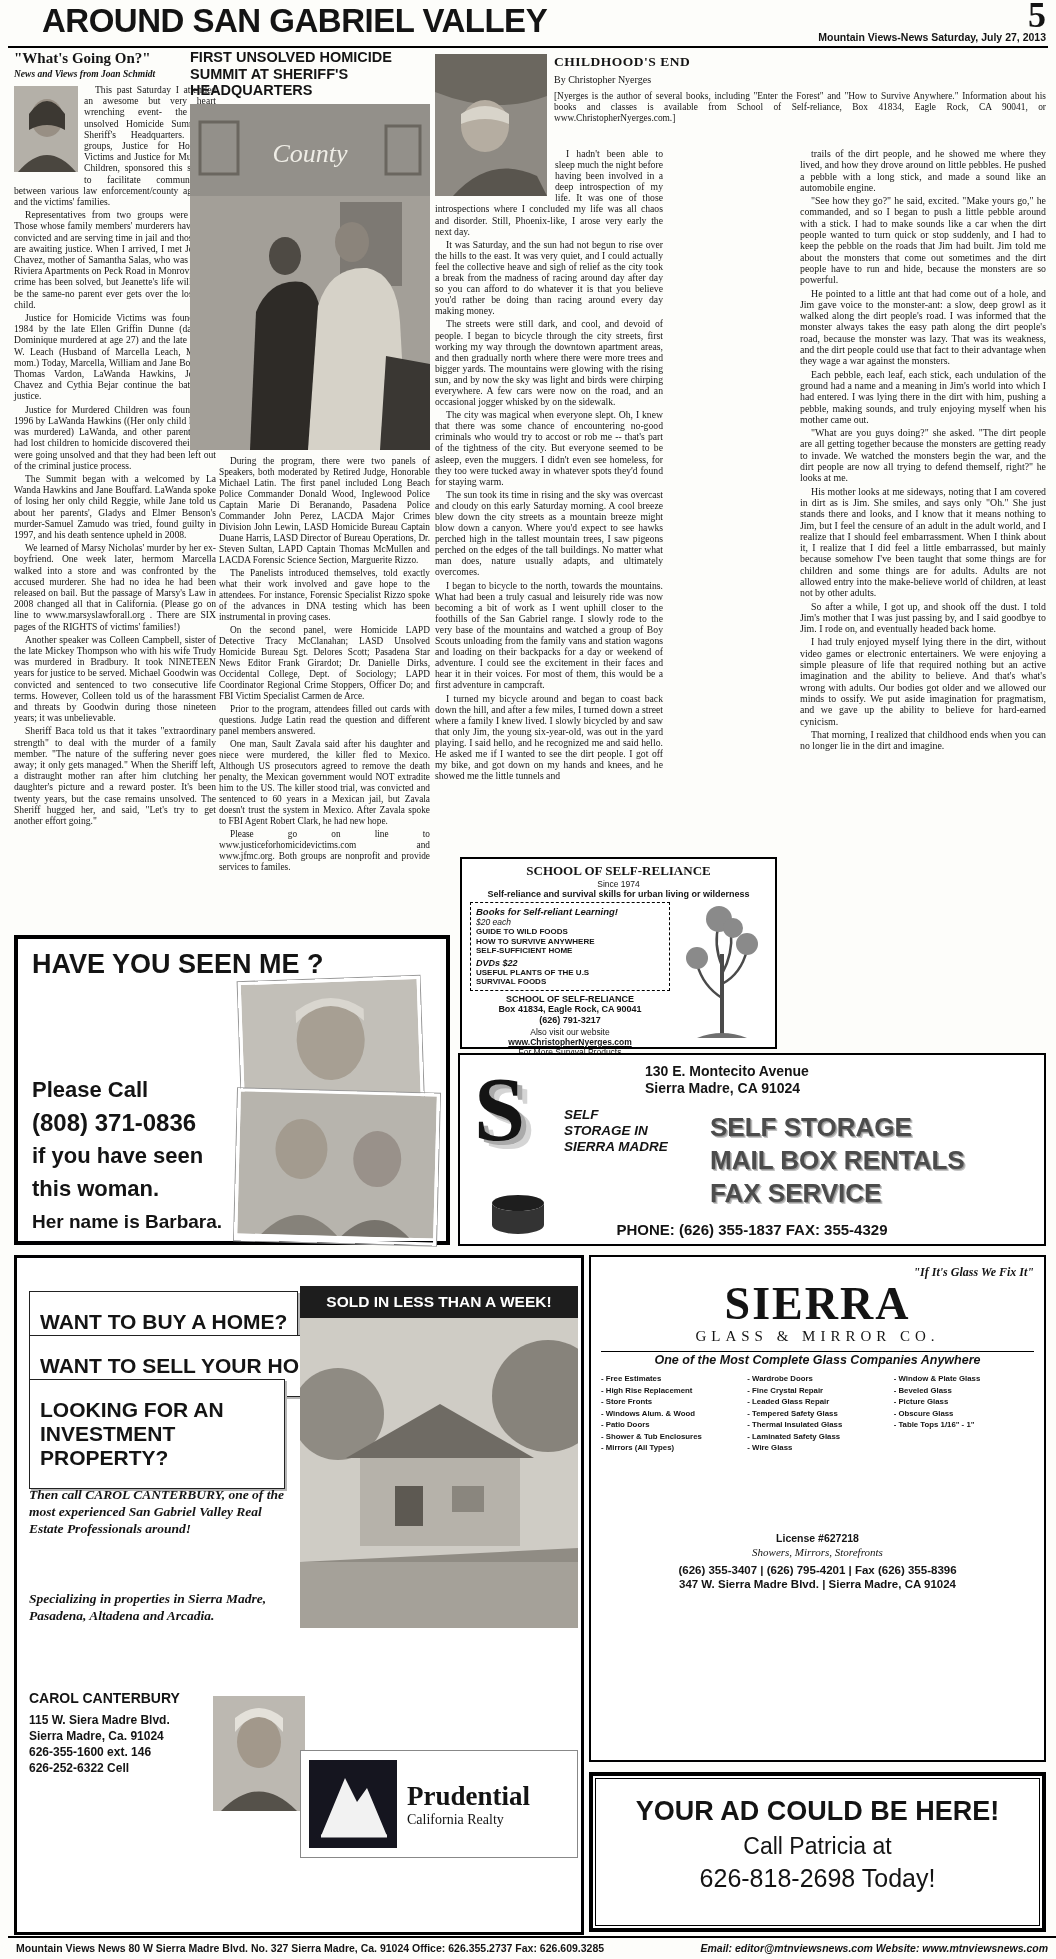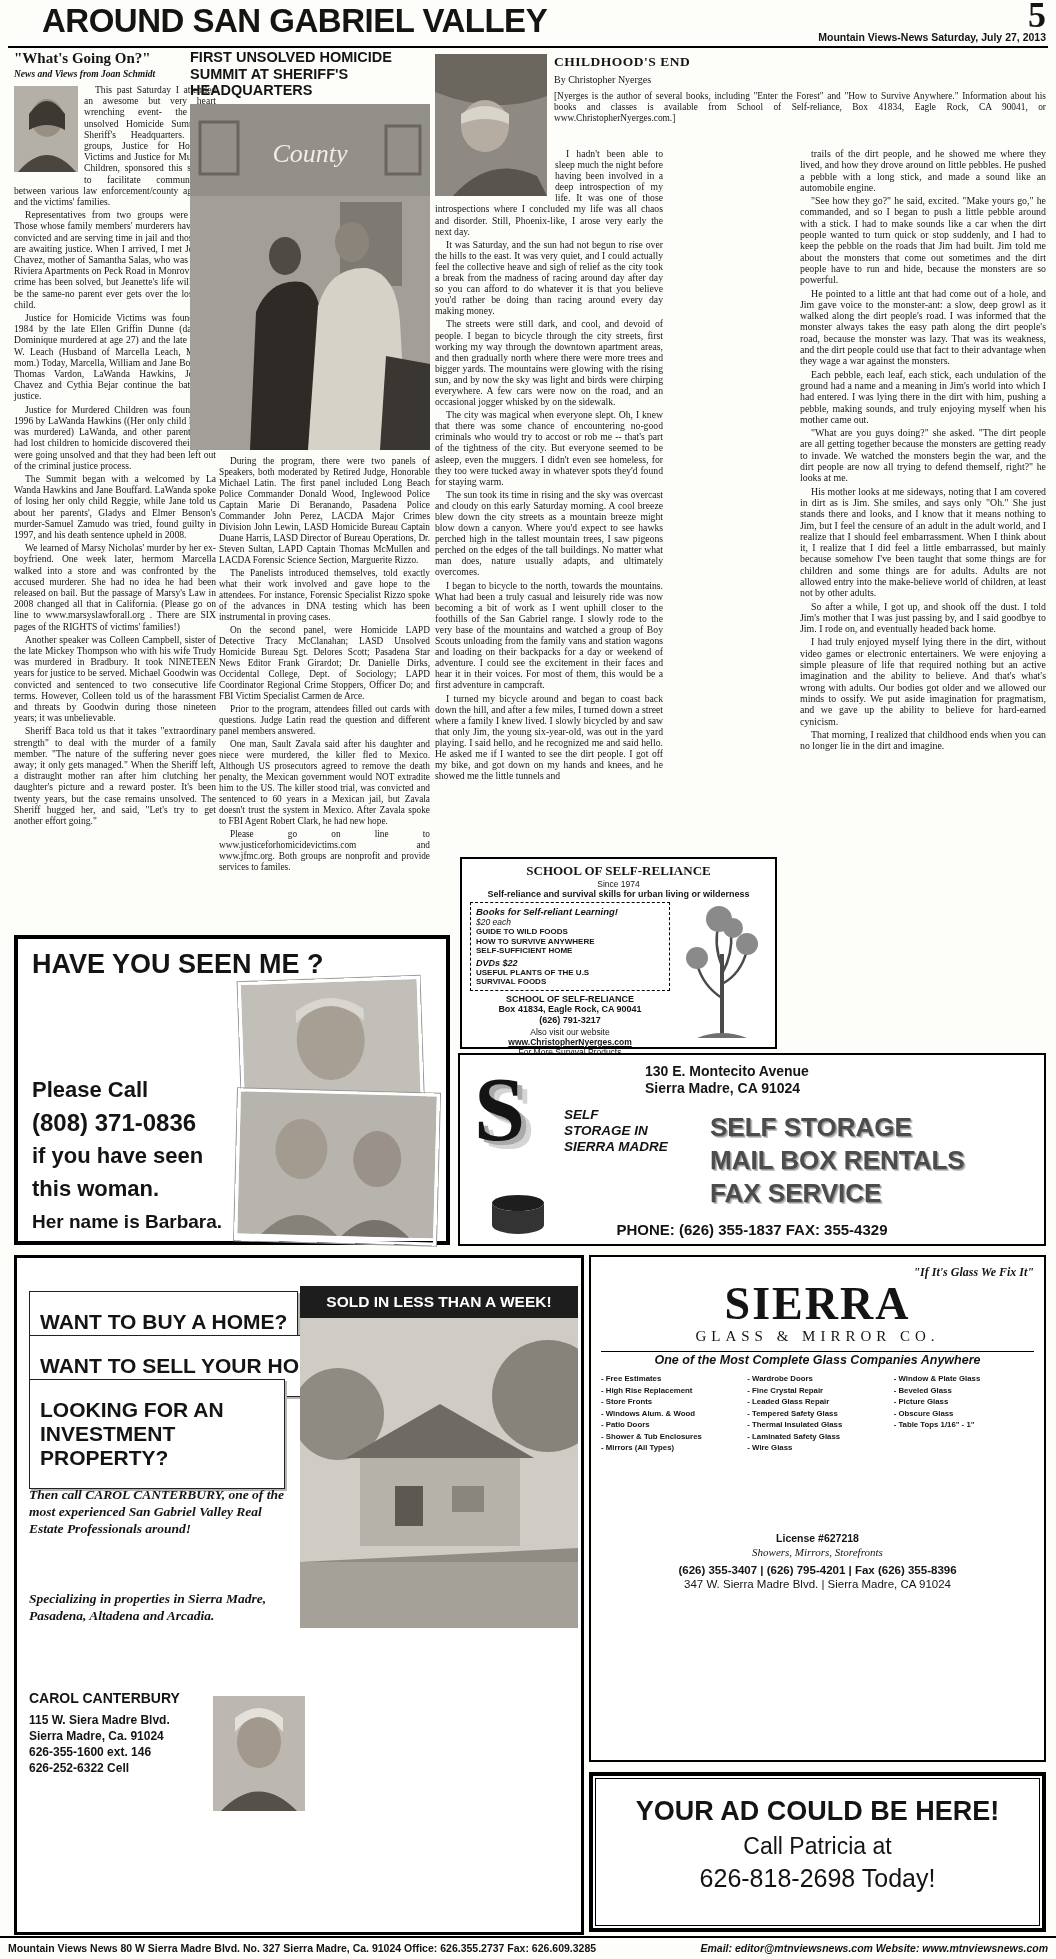--- a/index.html
+++ b/index.html
@@ -129,31 +129,31 @@
   .sg-header { text-align:center; font-weight:bold; font-style:italic; font-size:12.5px;
     border-top:1.5px solid #000; margin-top:6px; padding-top:1px; }
   .sg-cols { display:flex; gap:6px; margin-top:6px; }
   .sg-cols > div { flex:1; }
   .sg-cols p { font-weight:bold; font-size:7.8px; line-height:11.5px; margin:0; white-space:nowrap; }
   .sg-cols p::before { content:"-  "; }
   .sg-license { text-align:center; font-weight:bold; font-size:10.5px; margin-top:78px; }
   .sg-showrooms { text-align:center; font-family:"Liberation Serif",serif; font-style:italic;
     font-size:11px; margin-top:2px; }
   .sg-phones { text-align:center; font-weight:bold; font-size:11.5px; margin-top:6px; }
-  .sg-address { text-align:center; font-weight:normal; font-size:11.5px; margin-top:2px; }
+  .sg-address { text-align:center; font-weight:bold; font-size:11.5px; margin-top:2px; }
 
   
   .ya-ad { left:589px; top:1772px; width:457px; height:160px; border:4px solid #000; background:#fff;
     text-align:center; font-family:"Liberation Sans",sans-serif; box-shadow:inset 0 0 0 2px #fff, inset 0 0 0 3px #000; }
   .ya-1 { font-weight:bold; font-size:27px; margin-top:20px; }
   .ya-2 { font-size:23px; margin-top:6px; }
   .ya-3 { font-weight:normal; font-size:25px; margin-top:4px; }
 
   
-  .page-footer { left:0; right:0; top:1936px; height:23px; border-top:2px solid #000;
+  .page-footer { left:8px; right:0; top:1936px; height:23px; border-top:2px solid #000;
     display:flex; justify-content:space-between; padding:4px 8px 0 8px;
     font-family:"Liberation Sans",sans-serif; font-weight:bold; font-size:10.5px; }
   .footer-right { font-style:italic; }
 </style>
 </head>
 <body>
 
 <div class="page">
 
   <div class="abs masthead-title">AROUND SAN GABRIEL VALLEY</div>
@@ -372,20 +372,31 @@
       <p>626-252-6322 Cell</p>
     </div>
     <div class="cb-portrait">
       <svg width="92" height="115" viewBox="0 0 92 115">
         <rect width="92" height="115" fill="#bcb8b1"></rect>
         <ellipse cx="46" cy="46" rx="22" ry="26" fill="#a2988b"></ellipse>
         <path d="M22 36 Q46 6 70 36 L70 22 Q46 2 22 22 Z" fill="#e4e1da"></path>
         <path d="M8 115 Q46 76 84 115 Z" fill="#55514a"></path>
       </svg>
     </div>
+    <div class="cb-pru">
+      <svg width="88" height="88" viewBox="0 0 88 88">
+        <rect width="88" height="88" fill="#15151f"></rect>
+        <path d="M12 76 L36 18 L48 42 L58 28 L78 76 Z" fill="#f2f2f2"></path>
+        <path d="M12 76 L78 76" stroke="#f2f2f2" stroke-width="3"></path>
+      </svg>
+      <div>
+        <div class="cb-pru-name">Prudential</div>
+        <div class="cb-pru-sub">California Realty</div>
+      </div>
+    </div>
   </div>
 
   <div class="abs sg-ad">
     <div class="sg-tagline">"If It's Glass We Fix It"</div>
     <div class="sg-name">SIERRA</div>
     <div class="sg-sub">GLASS &amp; MIRROR CO.</div>
     <div class="sg-header">One of the Most Complete Glass Companies Anywhere</div>
     <div class="sg-cols">
       <div>
           <p>Free Estimates</p>

